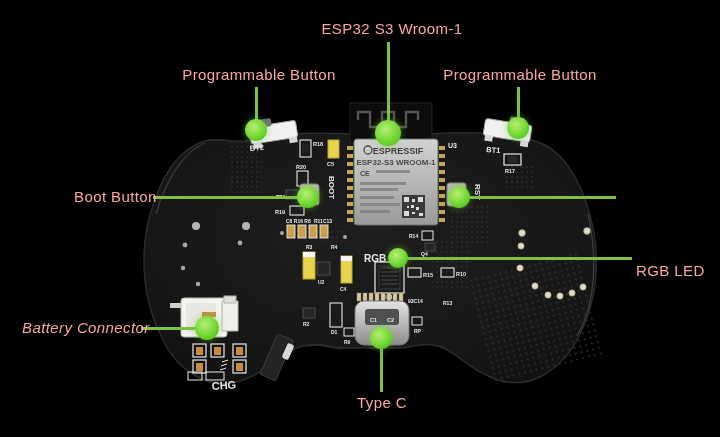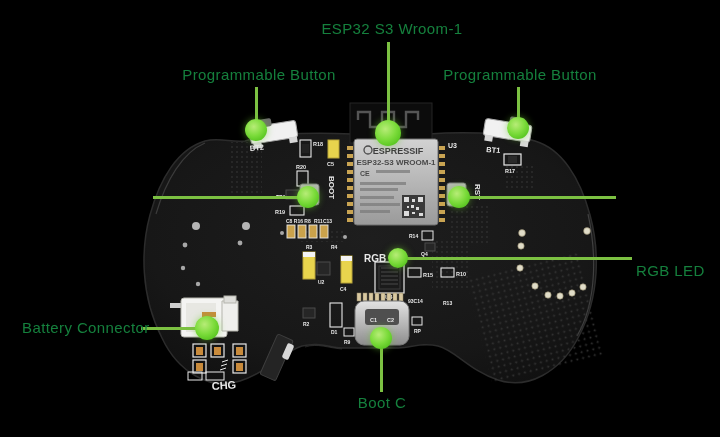--- a/index.html
+++ b/index.html
@@ -2,21 +2,21 @@
 <html><head>
 <meta charset="utf-8">
 <style>
   html,body { margin:0; padding:0; background:#000; }
   .stage {
     position:relative; width:720px; height:437px; background:#000000;
     overflow:hidden; font-family:"Liberation Sans", sans-serif;
   }
   .board-svg { position:absolute; left:0; top:0; z-index:1; }
   .label {
-    position:absolute; z-index:4; color:#15803d; font-size:15px;
+    position:absolute; z-index:4; color:#fca5a5; font-size:15px;
     font-weight:500; letter-spacing:.4px; white-space:nowrap; line-height:18px;
   }
   .label.center { transform:translateX(-50%); }
   .vline { position:absolute; width:3px; background:#7cc142; z-index:3; }
   .hline { position:absolute; height:3px; background:#7cc142; z-index:3; }
   .dot {
     position:absolute; border-radius:50%; z-index:4;
     background:radial-gradient(circle at 40% 35%, #b7ec77 0%, #7ddc3c 45%, #55c41e 80%);
     box-shadow:0 0 7px rgba(110,200,45,.55);
   }
@@ -316,31 +316,32 @@
   <div class="dot" style="left:375px; top:120px; width:26px; height:26px;"></div>
 
   <div class="label center" style="left:259px; top:66px;">Programmable Button</div>
   <div class="vline" style="left:255px; top:87px; height:34px;"></div>
   <div class="dot" style="left:245px; top:119px; width:22px; height:22px;"></div>
 
   <div class="label center" style="left:520px; top:66px;">Programmable Button</div>
   <div class="vline" style="left:517px; top:87px; height:32px;"></div>
   <div class="dot" style="left:507px; top:117px; width:22px; height:22px;"></div>
 
+  <div class="label" style="left:74px; top:188px;">Boot Button</div>
   <div class="hline" style="left:153px; top:196px; width:148px;"></div>
   <div class="dot" style="left:297px; top:186px; width:22px; height:22px;"></div>
 
   <div class="hline" style="left:467px; top:196px; width:149px;"></div>
   <div class="dot" style="left:448px; top:186px; width:22px; height:22px;"></div>
 
   <div class="label" style="left:636px; top:262px;">RGB LED</div>
   <div class="hline" style="left:406px; top:257px; width:226px;"></div>
   <div class="dot" style="left:388px; top:248px; width:20px; height:20px;"></div>
 
-  <div class="label" style="left:22px; top:319px;">Battery Connector</div>
+  <div class="label" style="left:22px; top:319px;font-style:italic;">Battery Connector</div>
   <div class="hline" style="left:141px; top:327px; width:60px;"></div>
   <div class="dot" style="left:195px; top:316px; width:24px; height:24px;"></div>
 
-  <div class="label center" style="left:382px; top:394px;">Boot C</div>
+  <div class="label center" style="left:382px; top:394px;">Type C</div>
   <div class="vline" style="left:380px; top:347px; height:45px;"></div>
   <div class="dot" style="left:370px; top:327px; width:22px; height:22px;"></div>
 
 </div>
 
 </body></html>

